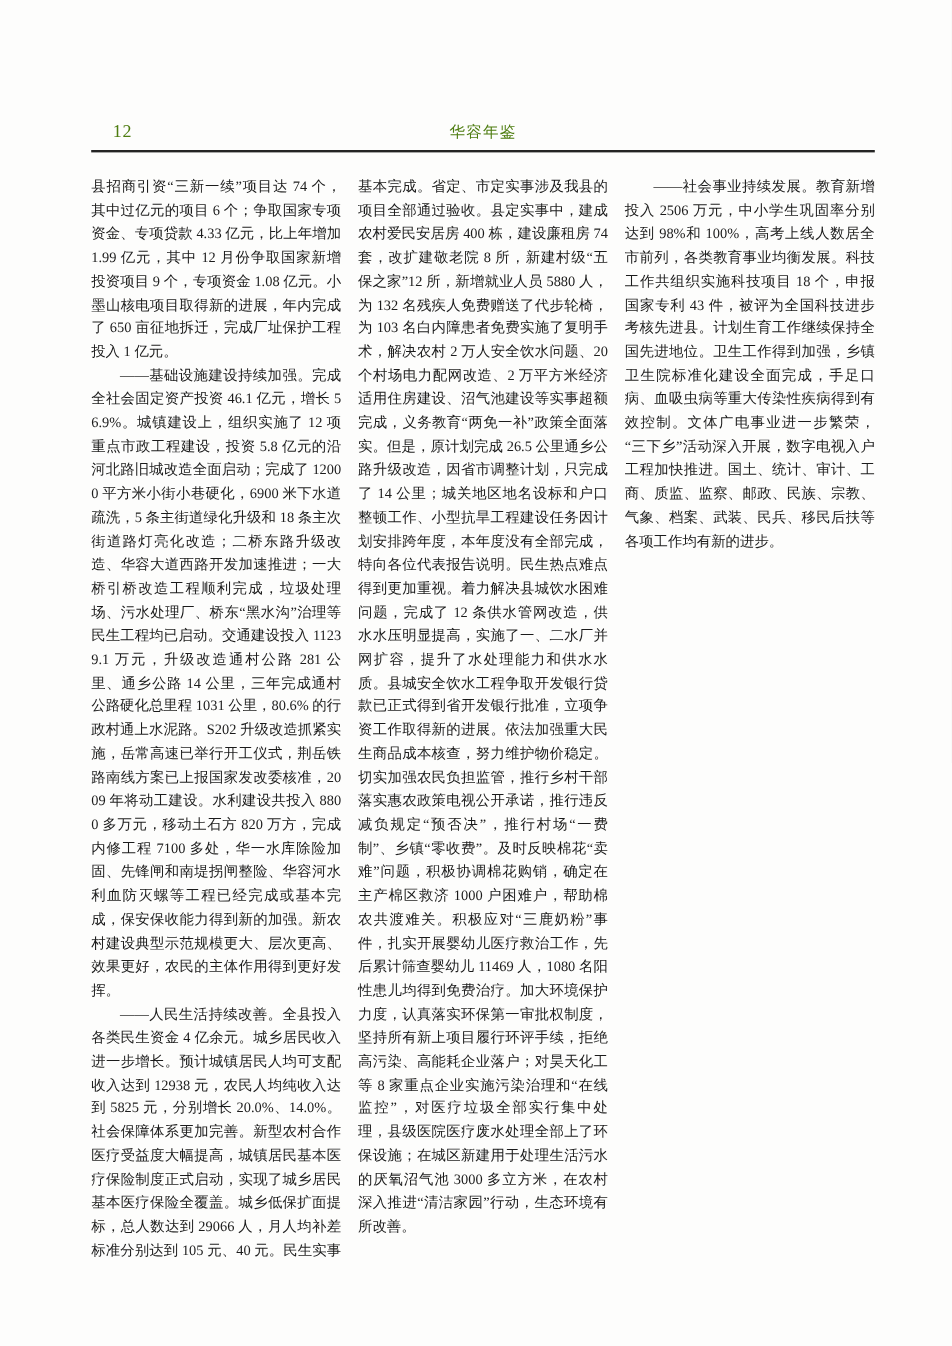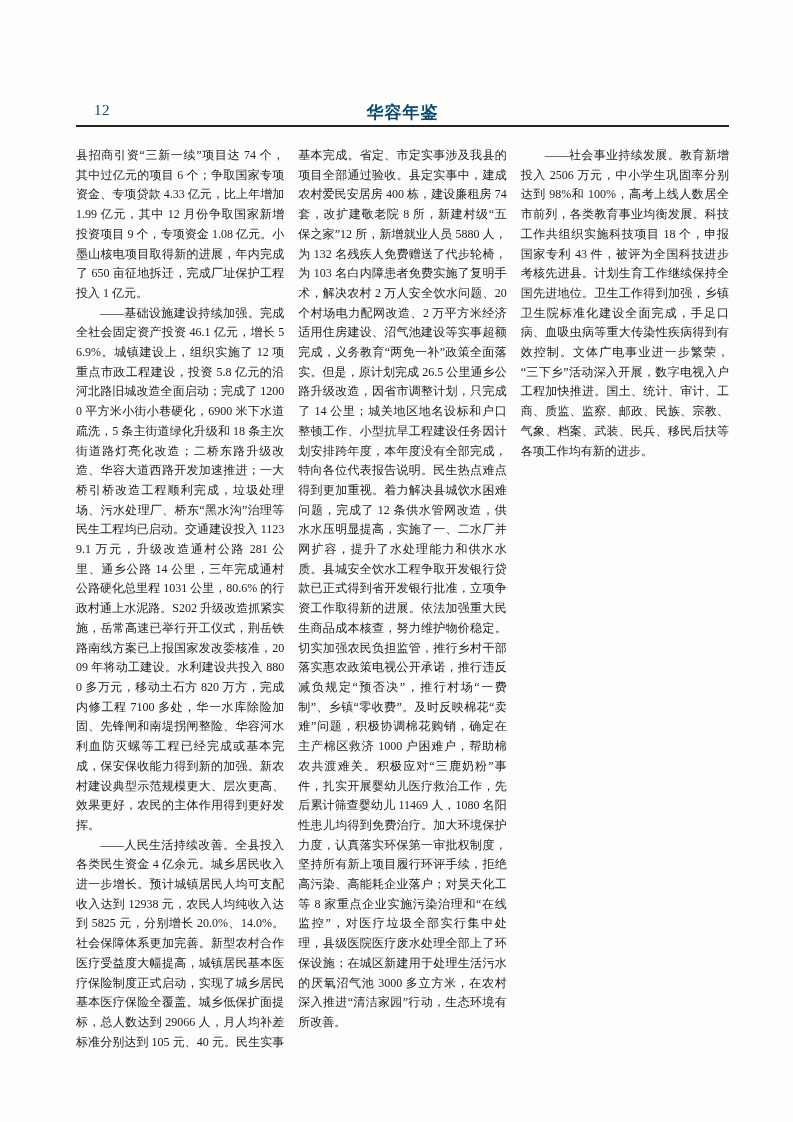--- a/index.html
+++ b/index.html
@@ -16,30 +16,30 @@
     box-sizing: border-box;
   }
   .content {
     position: absolute;
     left: 76px; top: 101px;
     width: 653px;
   }
   .page-header {
     position: relative;
     height: 21px;
-    color: #0c4a6e;
+    color: #4d7c0f;
   }
   .page-num {
     position: absolute; left: 18px; top: 1px;
     font-size: 15px; letter-spacing: 0.5px;
   }
   .book-title {
     position: absolute; left: 0; right: 0; top: 0;
     text-align: center;
-    font-size: 17px; font-weight: bold;
+    font-size: 13px; font-weight: normal;
     letter-spacing: 1px;
   }
   .header-rule {
     height: 0;
     border-top: 2px solid #242424;
     margin-top: 3px;
   }
   .article {
     margin-top: 19px;
     height: 910px;

